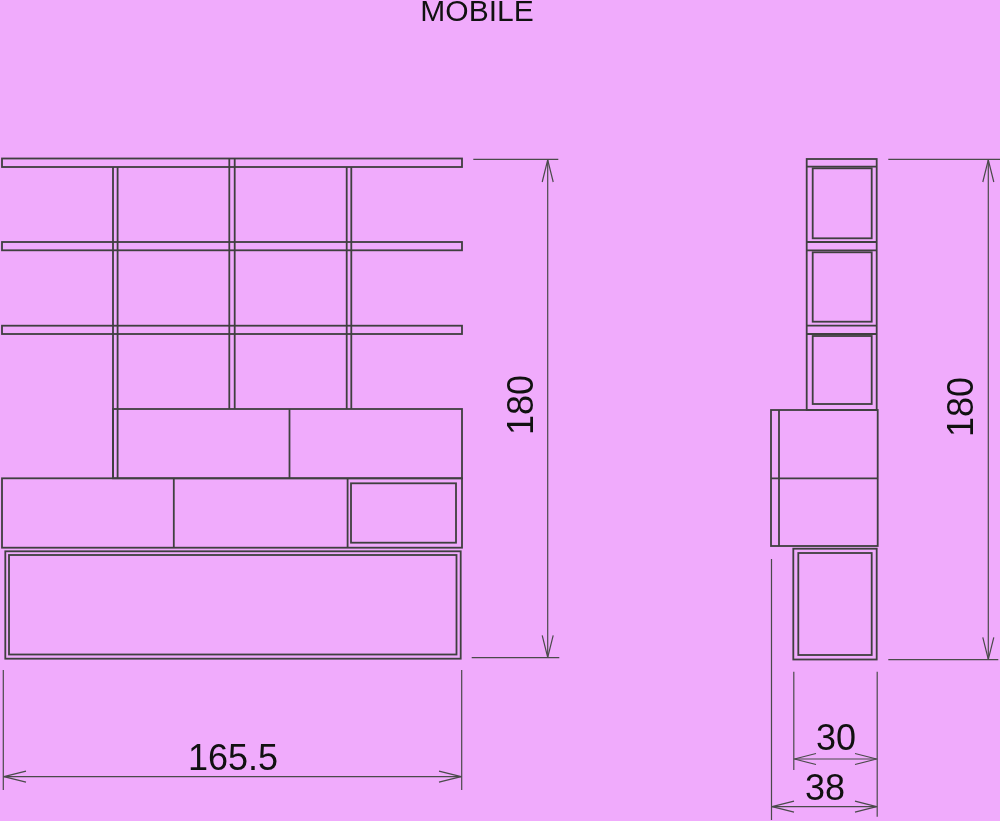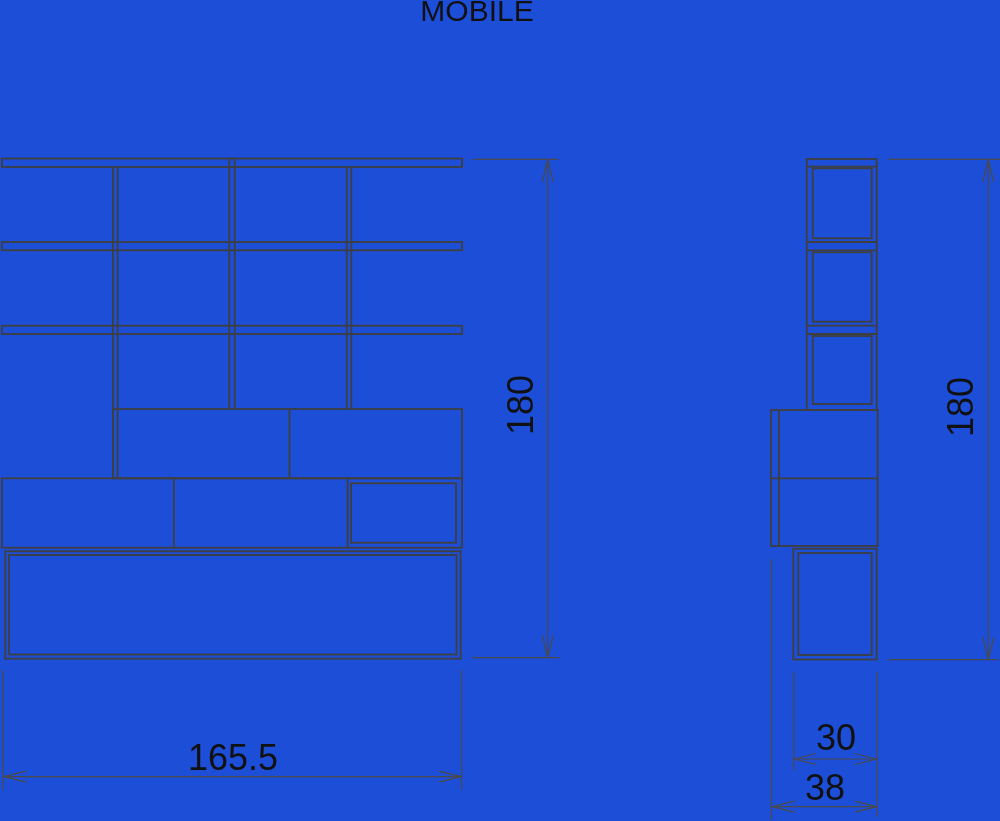--- a/index.html
+++ b/index.html
@@ -1,16 +1,16 @@
 <!DOCTYPE html>
 <html><head>
 <meta charset="utf-8">
 <style>
   html,body{margin:0;padding:0;background:#ffffff;}
-  .canvas{position:relative;width:1000px;height:821px;background:#1d4ed8;overflow:hidden;
+  .canvas{position:relative;width:1000px;height:821px;background:#f0abfc;overflow:hidden;
           font-family:"Liberation Sans", sans-serif;}
   svg{position:absolute;left:0;top:0;}
   .obj{fill:none;}
   .dim{fill:none;}
   .dim-text{stroke:none;font-family:"Liberation Sans", sans-serif;font-size:36px;}
   .title-text{stroke:none;font-family:"Liberation Sans", sans-serif;font-size:30px;}
 </style>
 </head>
 <body>
 

